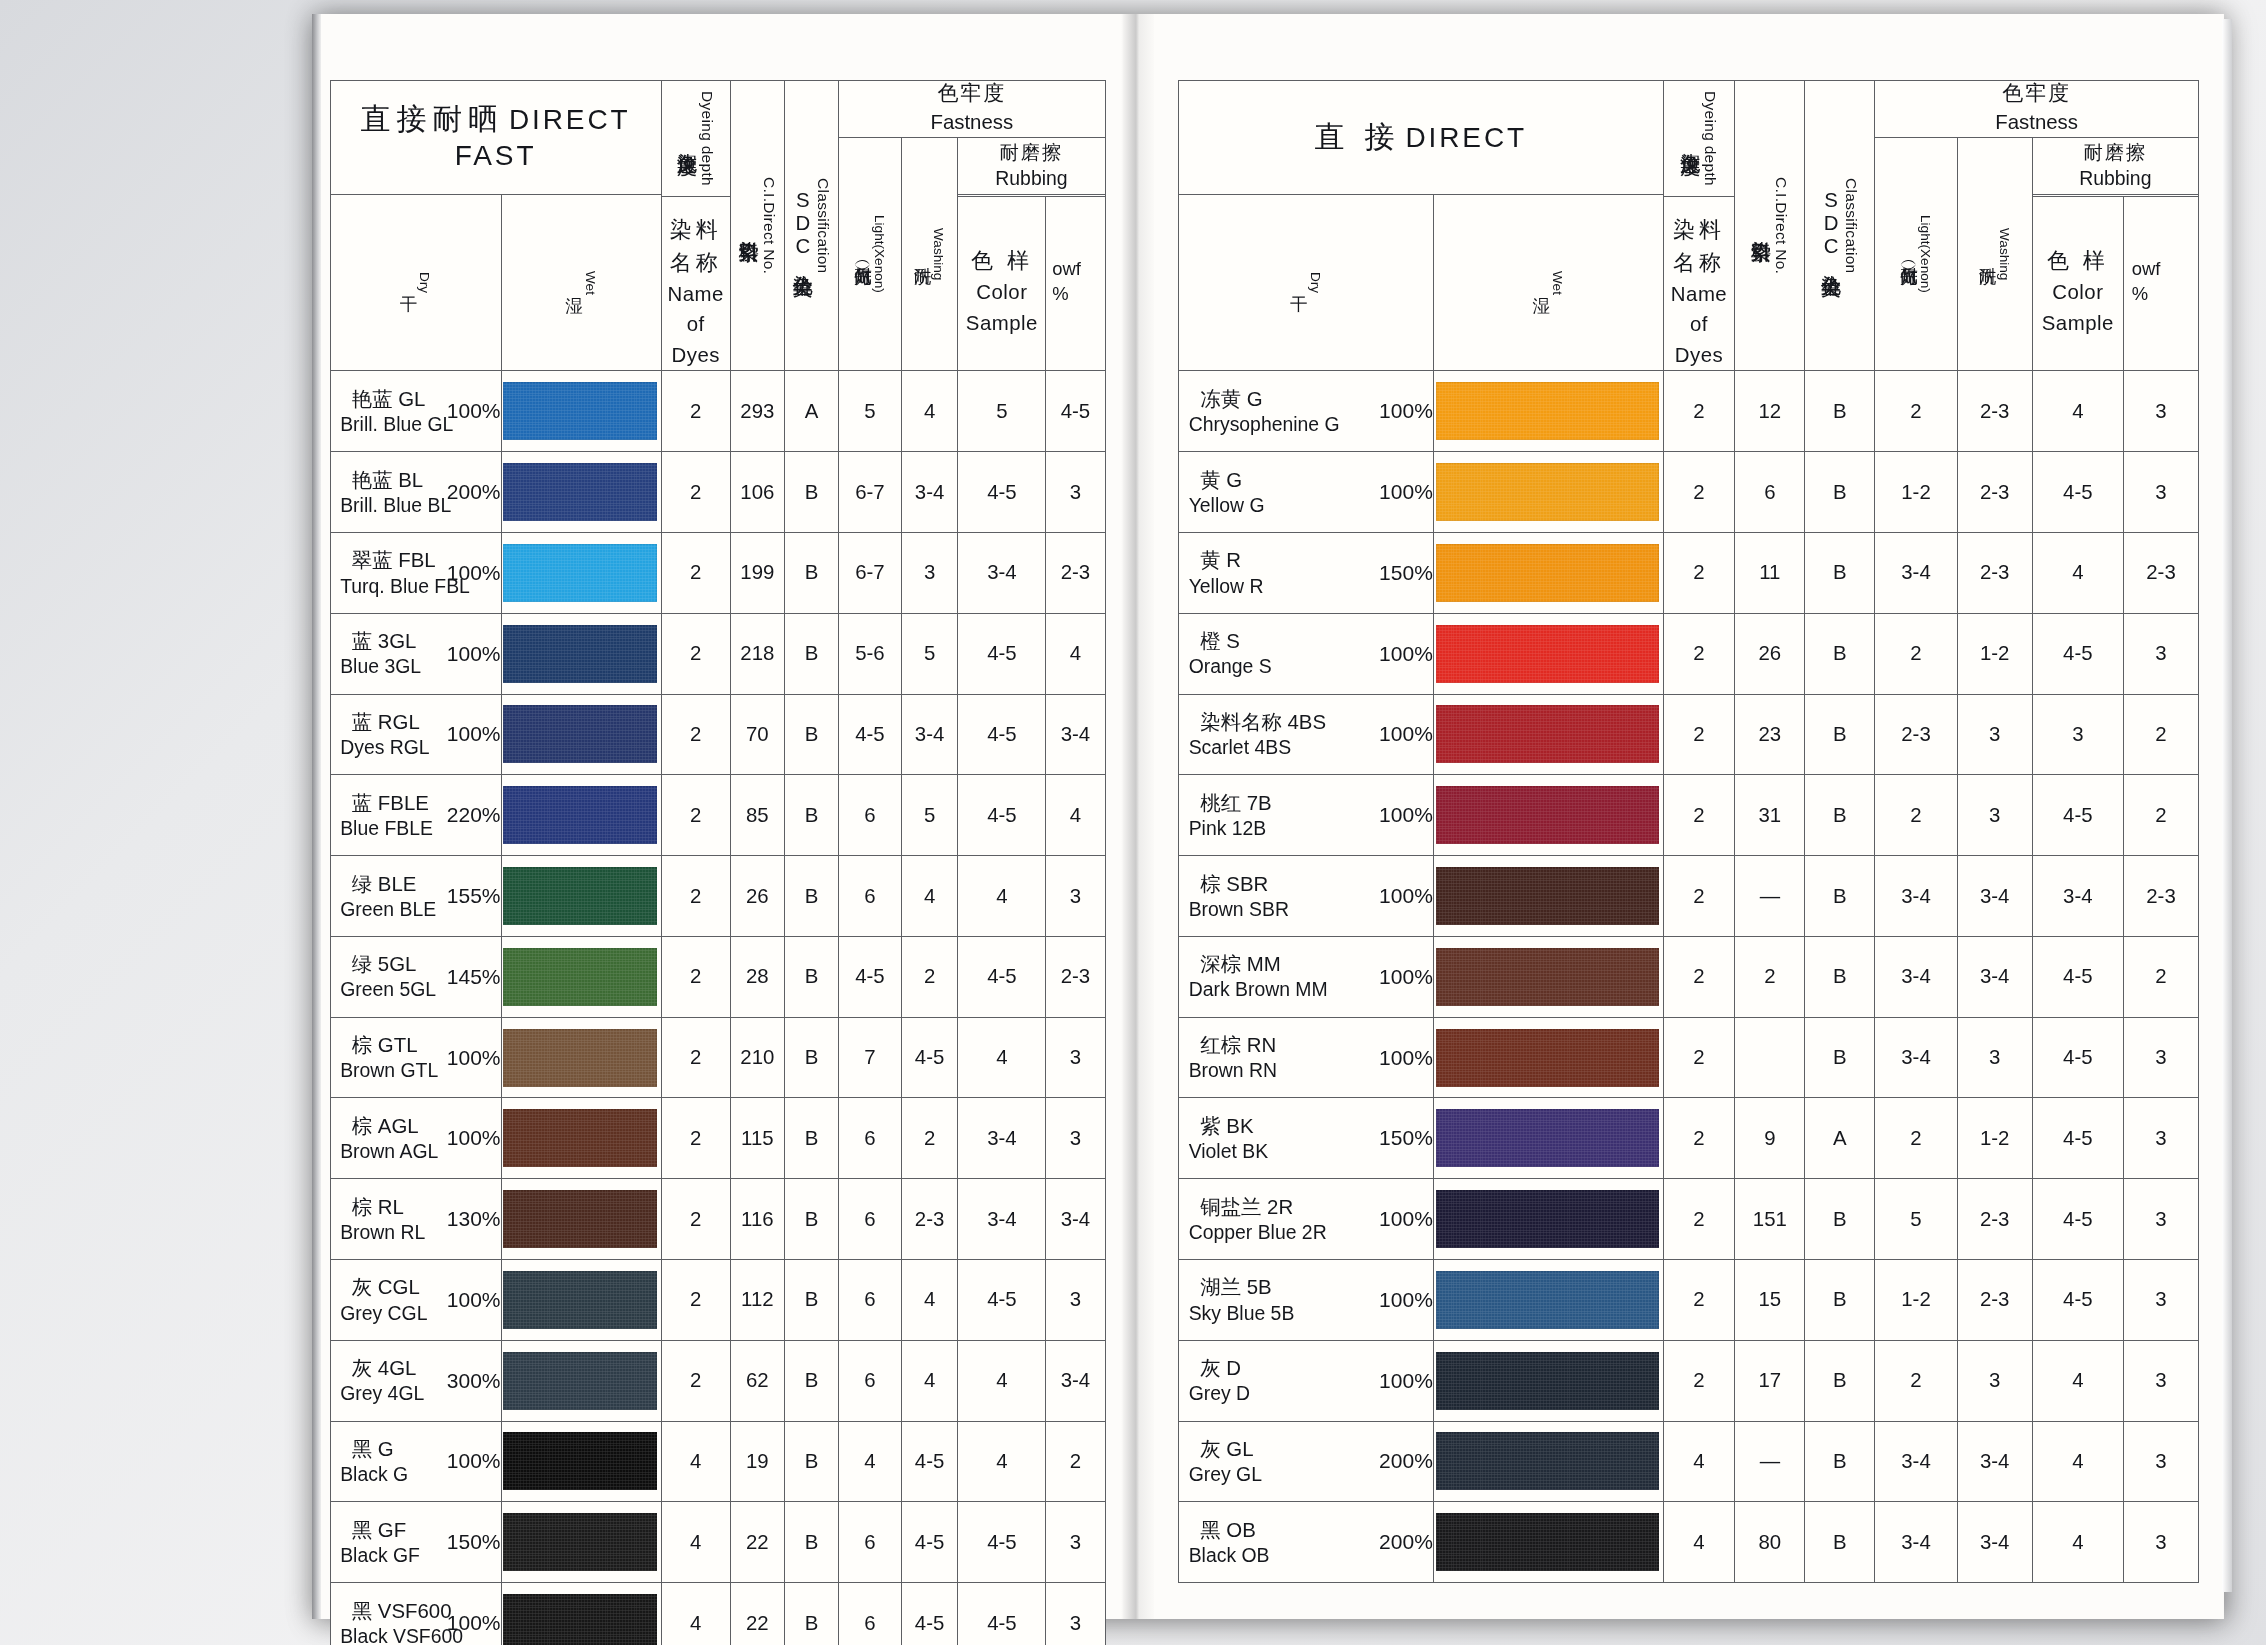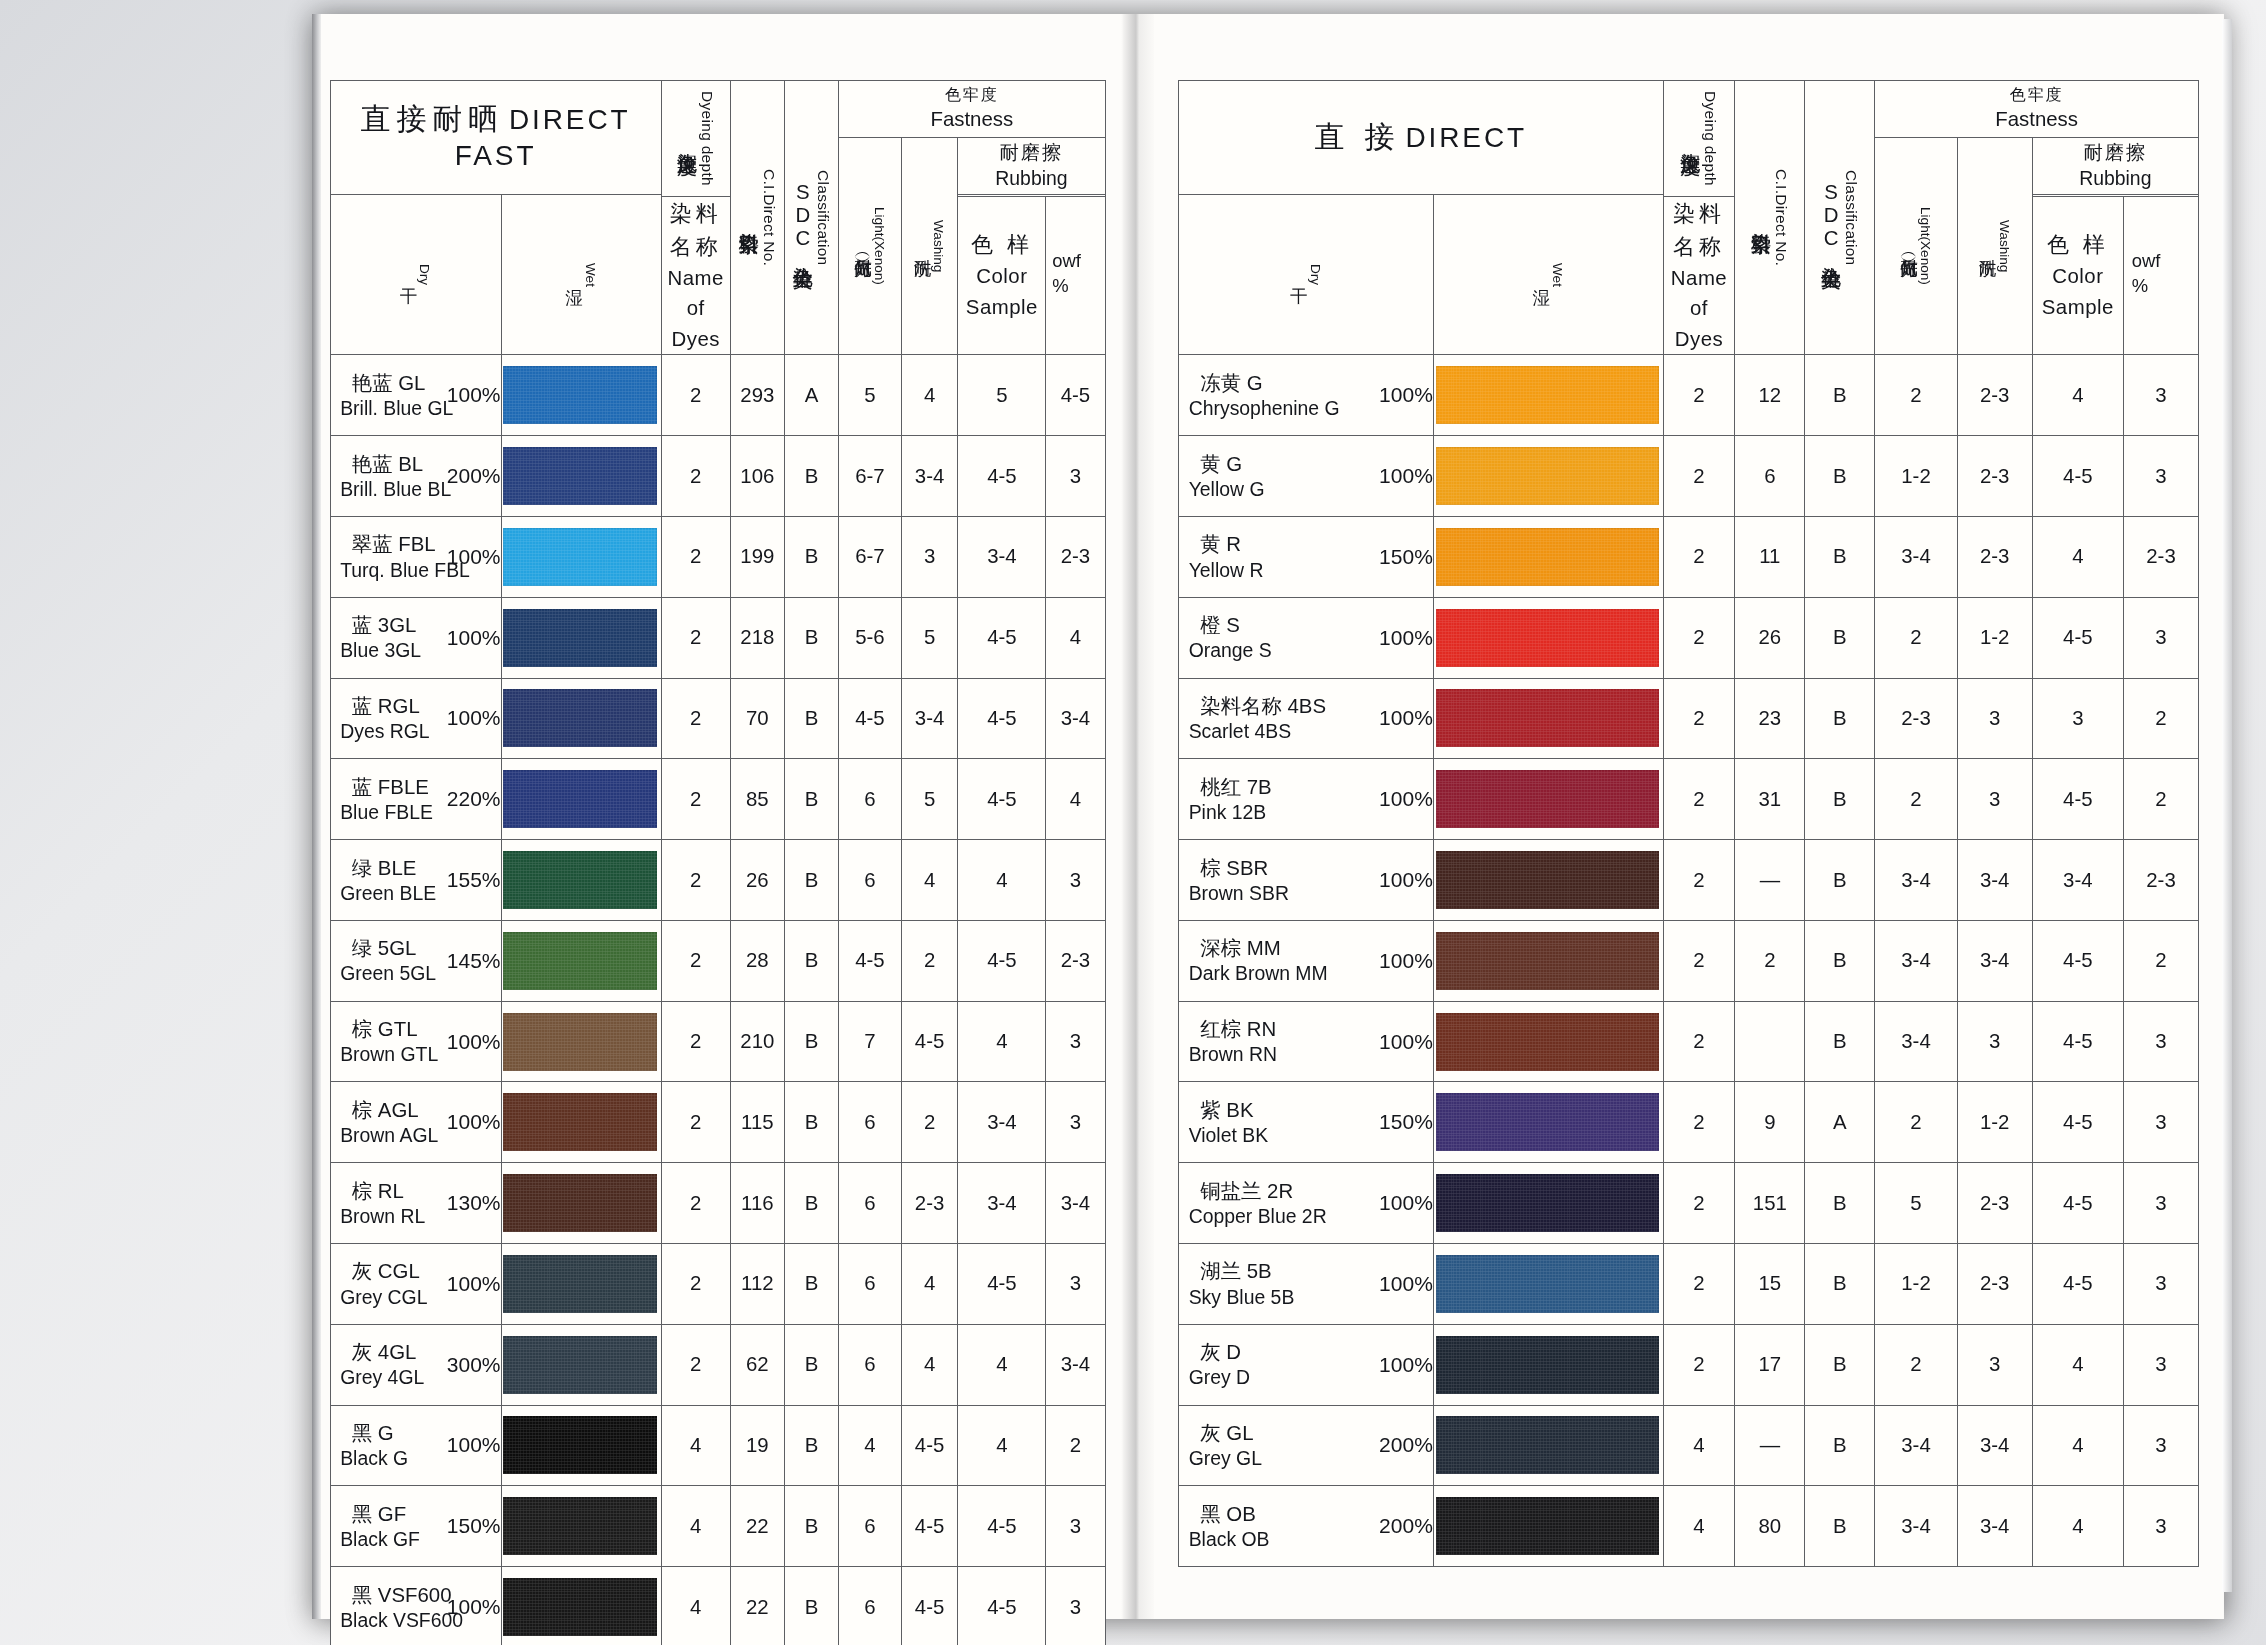--- a/index.html
+++ b/index.html
@@ -52,23 +52,23 @@
 
   
   .vhead{height:115px;}
   .vwrap{display:flex;align-items:center;justify-content:center;gap:1px;height:109px;}
   .v-cn{writing-mode:vertical-rl;text-orientation:upright;font-size:20.4px;letter-spacing:1px;line-height:1.05;}
   .v-en{writing-mode:vertical-rl;text-orientation:mixed;font-size:15.5px;letter-spacing:0.3px;}
   .v-cn-s{writing-mode:vertical-rl;text-orientation:upright;font-size:17.5px;letter-spacing:0;line-height:1.02;}
   .v-en-s{writing-mode:vertical-rl;text-orientation:mixed;font-size:13.6px;}
   .owf{font-size:18.4px;line-height:1.35;padding-bottom:3.9px;}
 
-  .h-cn{font-size:22px;letter-spacing:3.9px;display:block;line-height:1.5;}
+  .h-cn{font-size:22px;letter-spacing:3.9px;display:block;line-height:1.5;margin-top:16px;}
   .h-en{font-size:20.4px;letter-spacing:0.5px;display:block;line-height:1.5;}
-  .fast-cn{font-size:16px;letter-spacing:1.9px;display:block;line-height:1.35;}
+  .fast-cn{font-size:21px;letter-spacing:1.9px;display:block;line-height:1.35;font-family:Liberation Mono, monospace;}
   .fast-en{font-size:20.4px;display:block;line-height:1.35;}
   .rub-cn{font-size:19.4px;letter-spacing:1.9px;display:block;line-height:1.3;}
   .rub-en{font-size:19.4px;display:block;line-height:1.3;}
 
   
   .namecell{text-align:left;padding:3.9px 1.9px 3.9px 9.7px;position:relative;height:72px;}
   .n-cn{font-size:20.4px;display:block;line-height:1.28;padding-left:11.6px;}
   .n-en{font-size:19.4px;display:block;line-height:1.28;}
   .pct{position:absolute;right:0;top:50%;transform:translateY(-50%);font-size:21px;}
 

